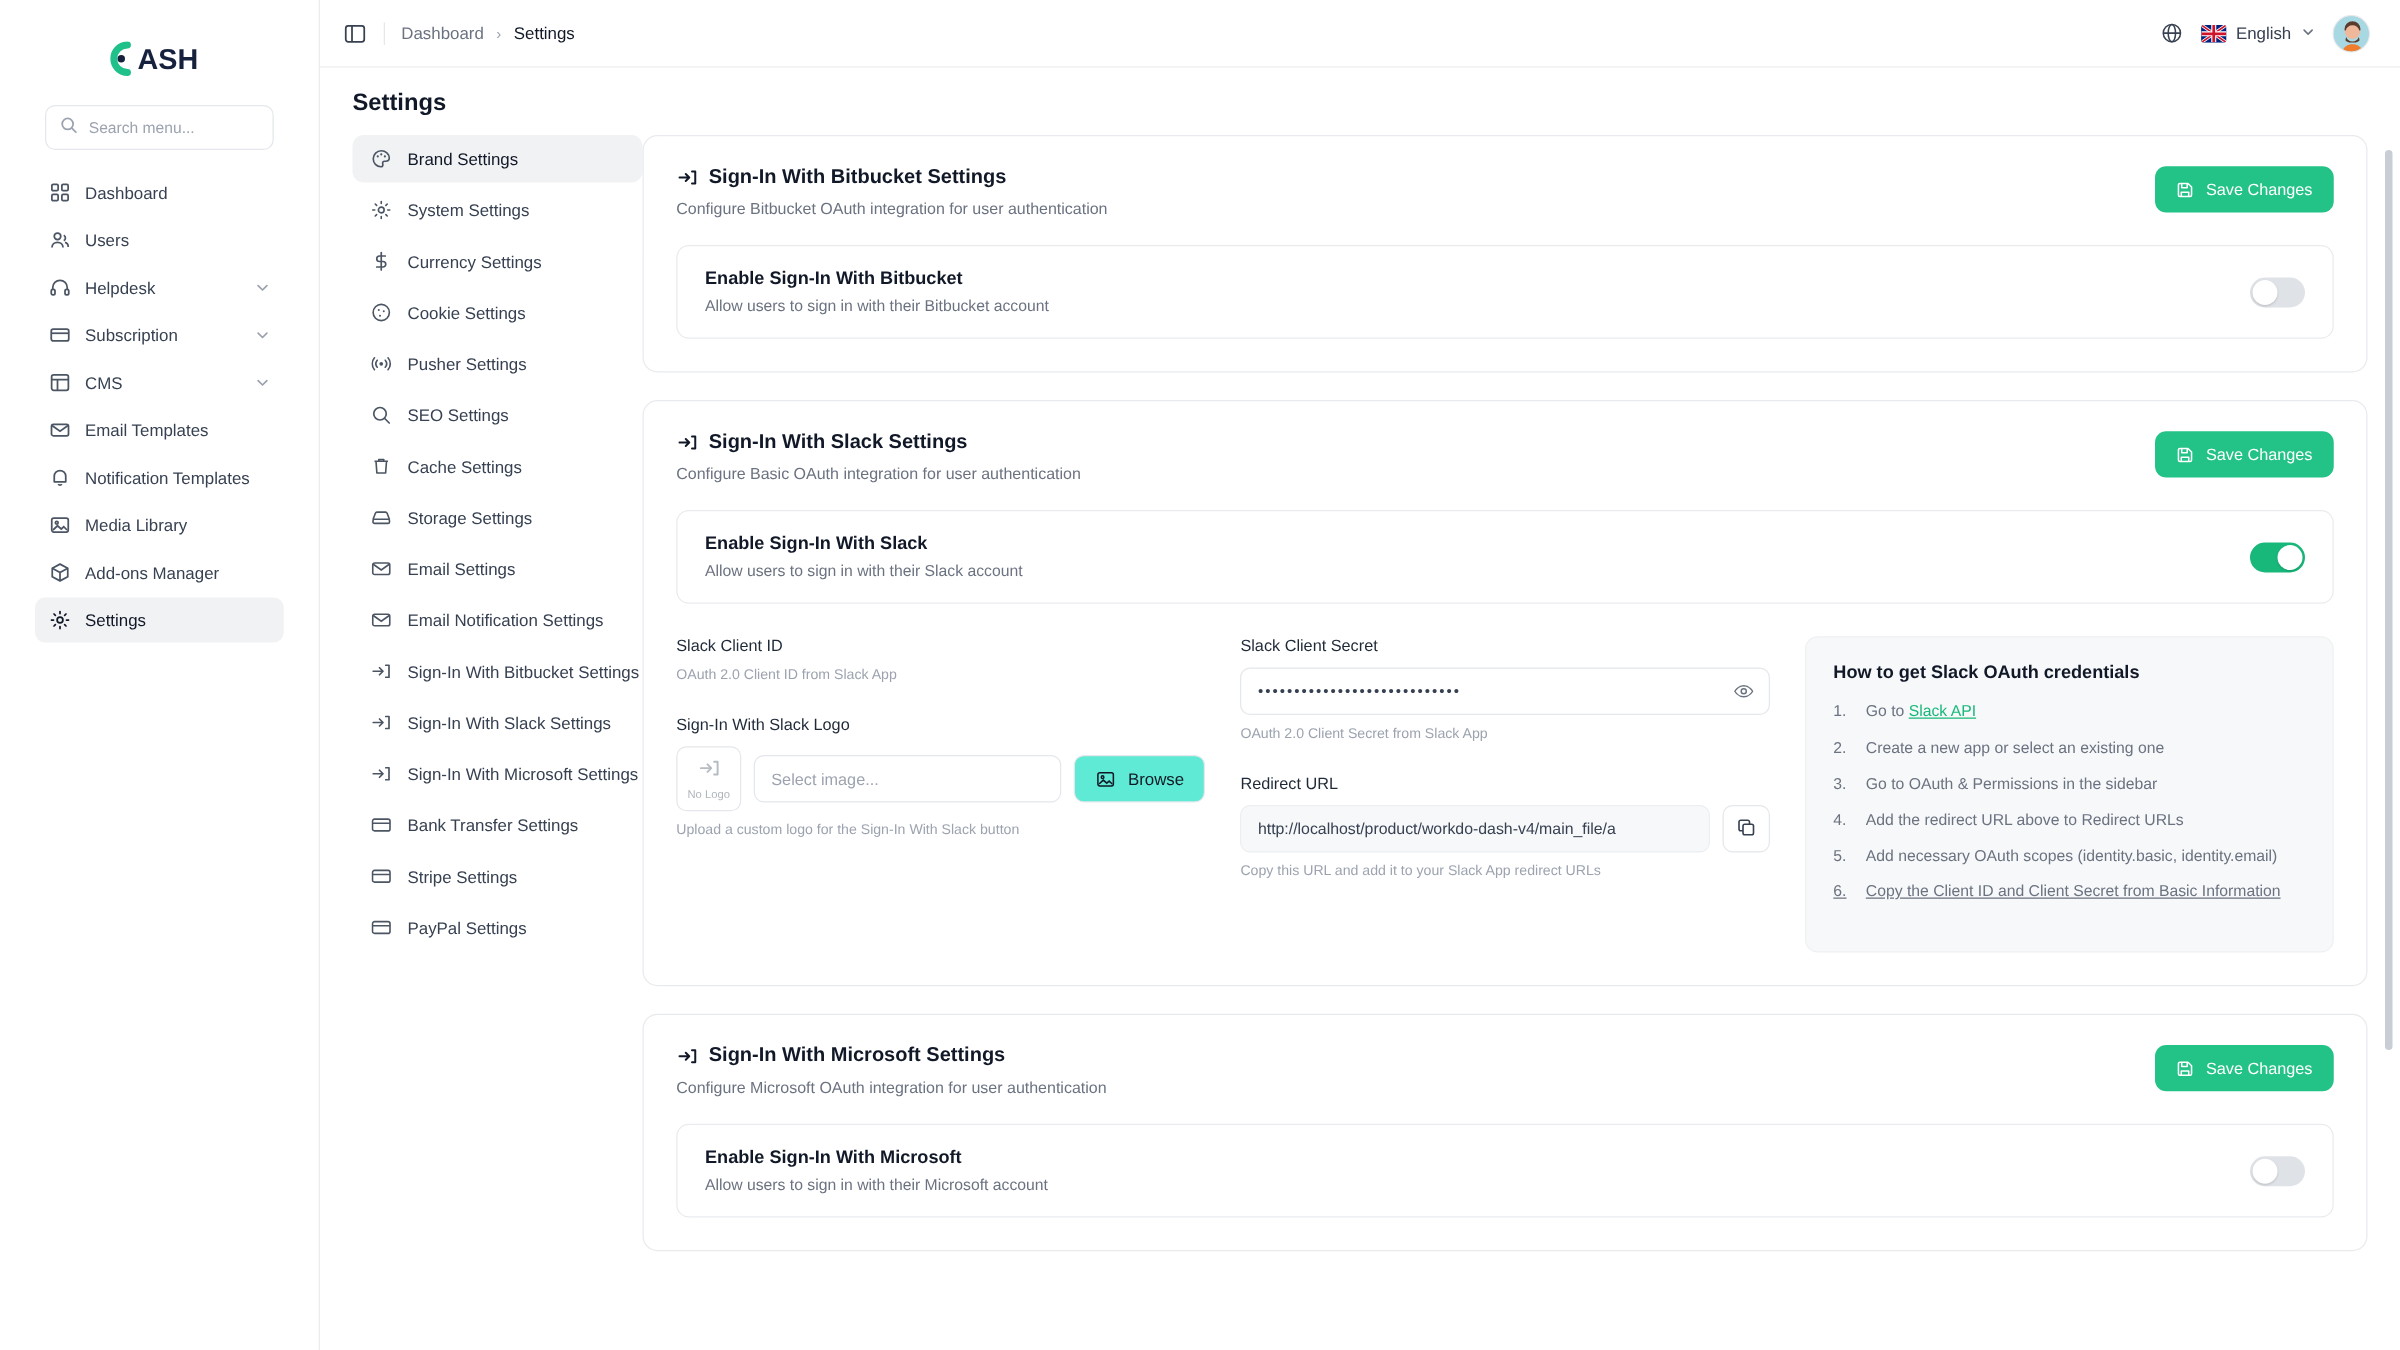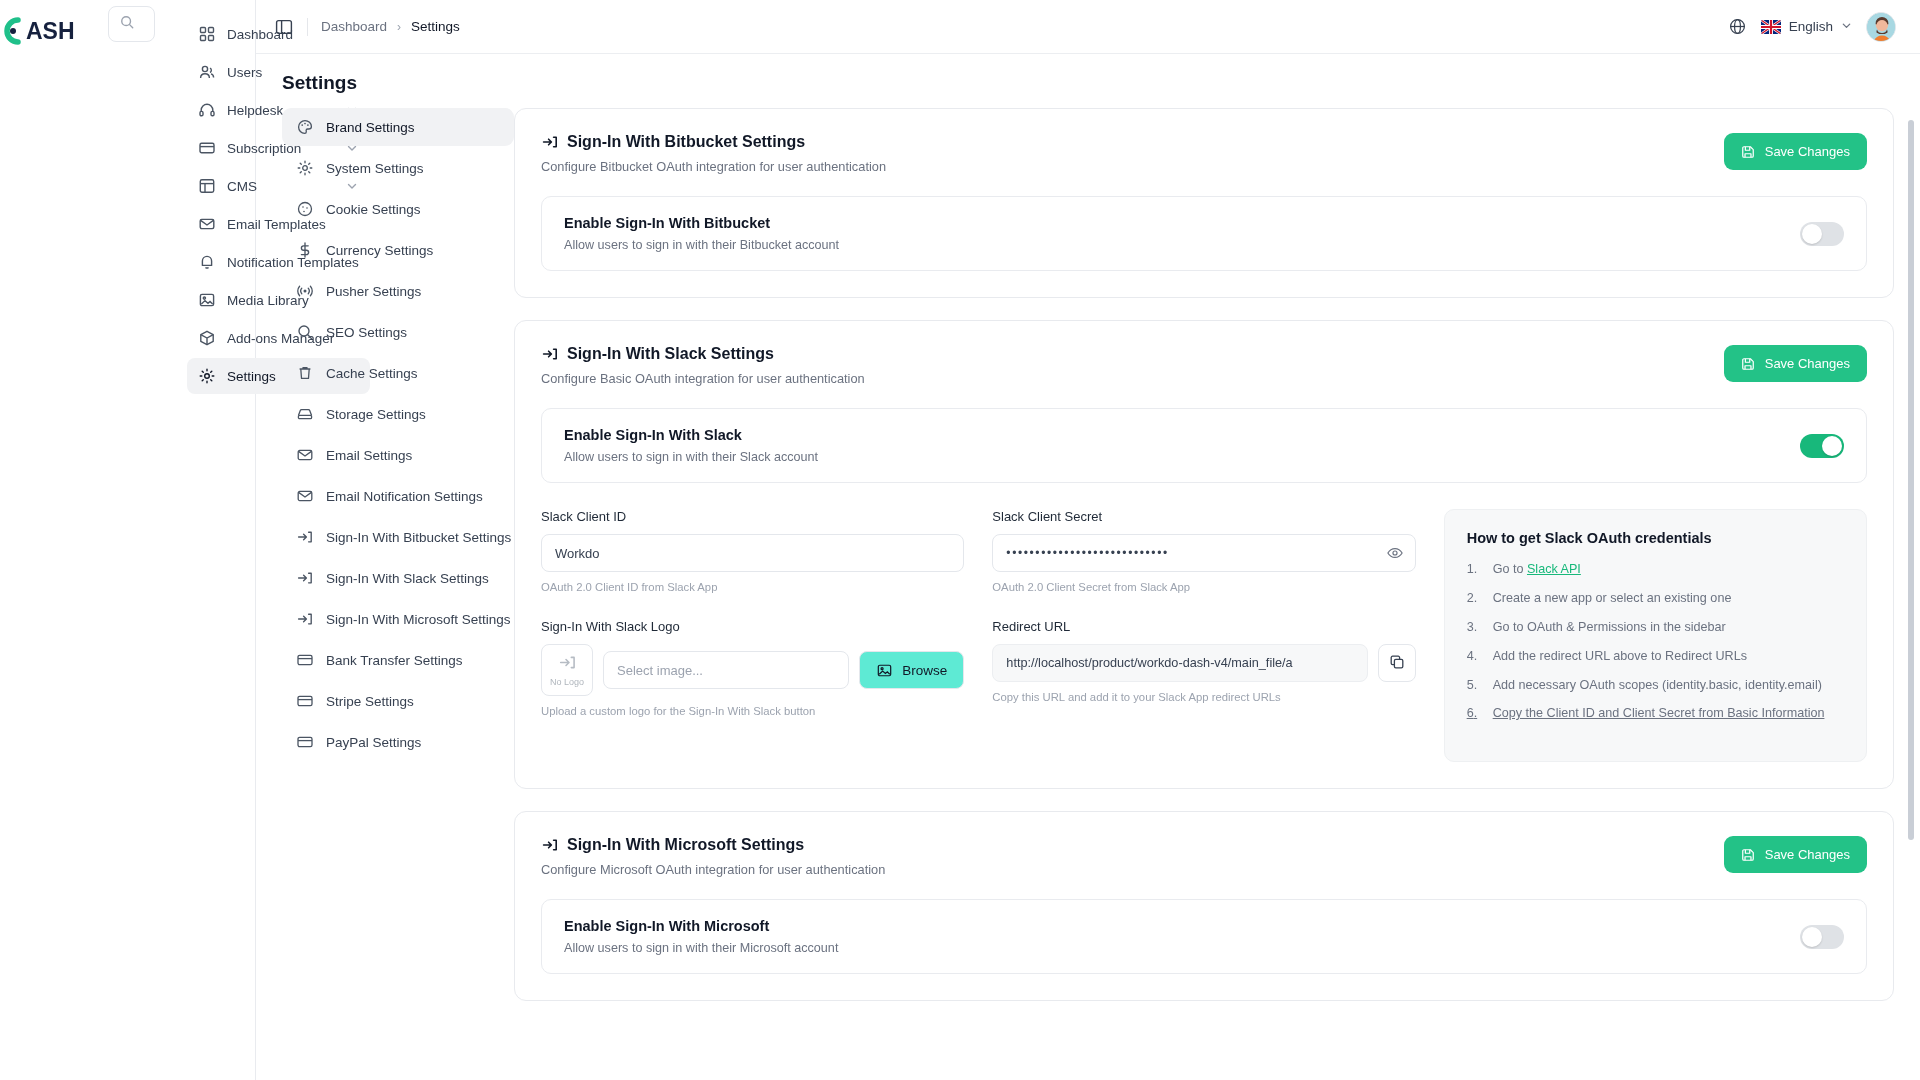--- a/index.html
+++ b/index.html
@@ -10,22 +10,22 @@
     font-family: "Liberation Sans", sans-serif;
     color: #1f2937;
   }
   .app { display: flex; width: 1920px; height: 1080px; }
 
   
   .sidebar {
     width: 256px; min-width: 256px; height: 1080px;
     background: #ffffff;
     border-right: 1px solid #e9ebef;
-    display: flex; 
-    padding: 0;
+    display: flex; flex-direction: column;
+    padding: 16px;
   }
   .logo-wrap {
     height: 62px; display: flex; align-items: center; justify-content: center;
   }
   .logo { display: flex; align-items: center; }
   .logo svg { display: block; }
 
   .search-wrap { padding: 0 20px; margin-top: 6px; }
   .search-box {
     display: flex; align-items: center; gap: 9px;
@@ -434,38 +434,38 @@
               <svg width="16" height="16" viewBox="0 0 16 16" fill="none" stroke="#4b5563" stroke-width="1.3">
                 <circle cx="8" cy="8" r="2.3"></circle>
                 <path d="M8 1.2v1.6M8 13.2v1.6M14.8 8h-1.6M2.8 8H1.2M12.8 3.2l-1.1 1.1M4.3 11.7l-1.1 1.1M12.8 12.8l-1.1-1.1M4.3 4.3 3.2 3.2" stroke-linecap="round"></path>
               </svg>
             </span>
             <span>System Settings</span>
           </div>
 
           <div class="snav-item">
             <span class="sn-icon">
+              <svg width="16" height="16" viewBox="0 0 16 16" fill="none" stroke="#4b5563" stroke-width="1.35">
+                <line x1="8" y1="1" x2="8" y2="15" stroke-linecap="round"></line>
+                <path d="M11.2 3.8H6.6a2.2 2.2 0 0 0 0 4.4h2.8a2.2 2.2 0 0 1 0 4.4H4.4" stroke-linecap="round"></path>
+              </svg>
+            </span>
+            <span>Currency Settings</span>
+          </div>
+
+          <div class="snav-item">
+            <span class="sn-icon">
               <svg width="16" height="16" viewBox="0 0 16 16" fill="none" stroke="#4b5563" stroke-width="1.3">
                 <circle cx="8" cy="8" r="6.5"></circle>
                 <circle cx="6" cy="6" r=".8" fill="#4b5563" stroke="none"></circle>
                   <circle cx="10" cy="7" r=".8" fill="#4b5563" stroke="none"></circle>
                   <circle cx="7" cy="10.5" r=".8" fill="#4b5563" stroke="none"></circle>
               </svg>
             </span>
             <span>Cookie Settings</span>
-          </div>
-
-          <div class="snav-item">
-            <span class="sn-icon">
-              <svg width="16" height="16" viewBox="0 0 16 16" fill="none" stroke="#4b5563" stroke-width="1.35">
-                <line x1="8" y1="1" x2="8" y2="15" stroke-linecap="round"></line>
-                <path d="M11.2 3.8H6.6a2.2 2.2 0 0 0 0 4.4h2.8a2.2 2.2 0 0 1 0 4.4H4.4" stroke-linecap="round"></path>
-              </svg>
-            </span>
-            <span>Currency Settings</span>
           </div>
 
           <div class="snav-item">
             <span class="sn-icon">
               <svg width="16" height="16" viewBox="0 0 16 16" fill="none" stroke="#4b5563" stroke-width="1.3">
                 <circle cx="8" cy="8" r="1.5" fill="#4b5563" stroke="none"></circle>
                 <path d="M4.8 5.2a4.4 4.4 0 0 0 0 5.6M11.2 5.2a4.4 4.4 0 0 1 0 5.6" stroke-linecap="round"></path>
                 <path d="M2.6 3.2a7.2 7.2 0 0 0 0 9.6M13.4 3.2a7.2 7.2 0 0 1 0 9.6" stroke-linecap="round"></path>
               </svg>
             </span>
@@ -653,23 +653,20 @@
               <div class="switch on">
                 <span class="knob"></span>
               </div>
             </div>
 
             <div class="form-grid">
 
               <div class="col-left mid-col-inner">
                 <div>
                   <div class="fld-label">Slack Client ID</div>
-                  <div class="fld-input">
-                    <input type="text" value="Workdo" style="">
-                  </div>
                   <div class="fld-help">OAuth 2.0 Client ID from Slack App</div>
                 </div>
 
                 <div class="block-gap">
                   <div class="fld-label">Sign-In With Slack Logo</div>
                   <div class="logo-row">
                     <div class="no-logo">
                       <span>
                         <svg width="17" height="17" viewBox="0 0 16 16" fill="none" stroke="#b6bcc4" stroke-width="1.5">
                           <path d="M1.6 8h7.4M6.6 5.2 9.4 8l-2.8 2.8" stroke-linecap="round" stroke-linejoin="round"></path>

